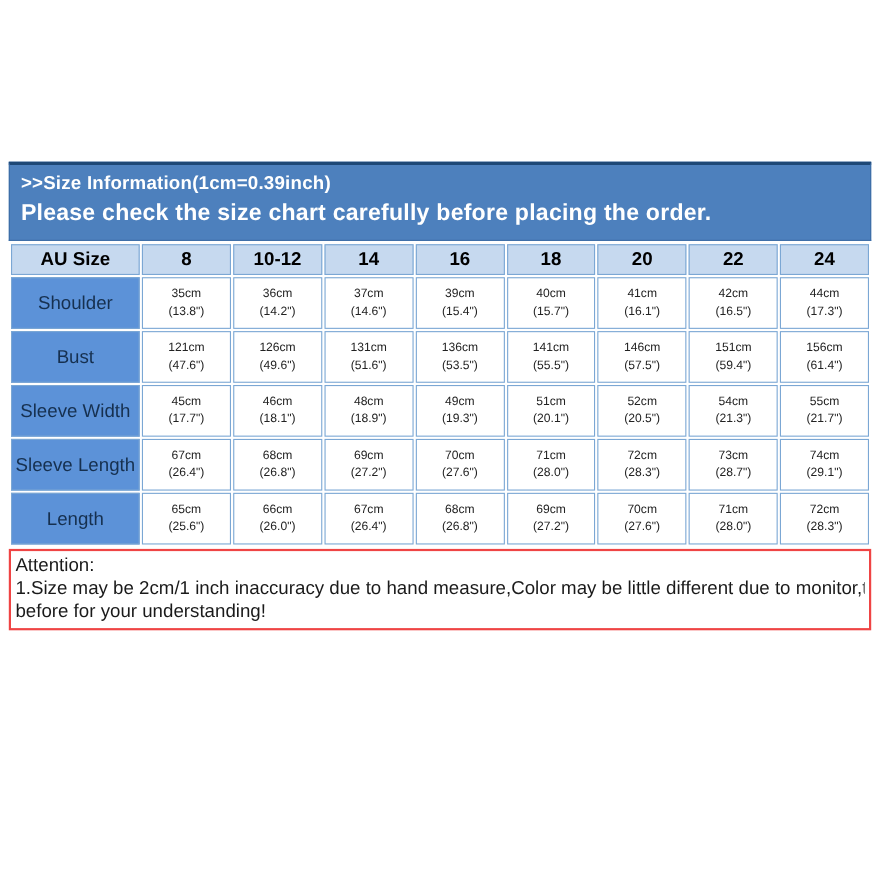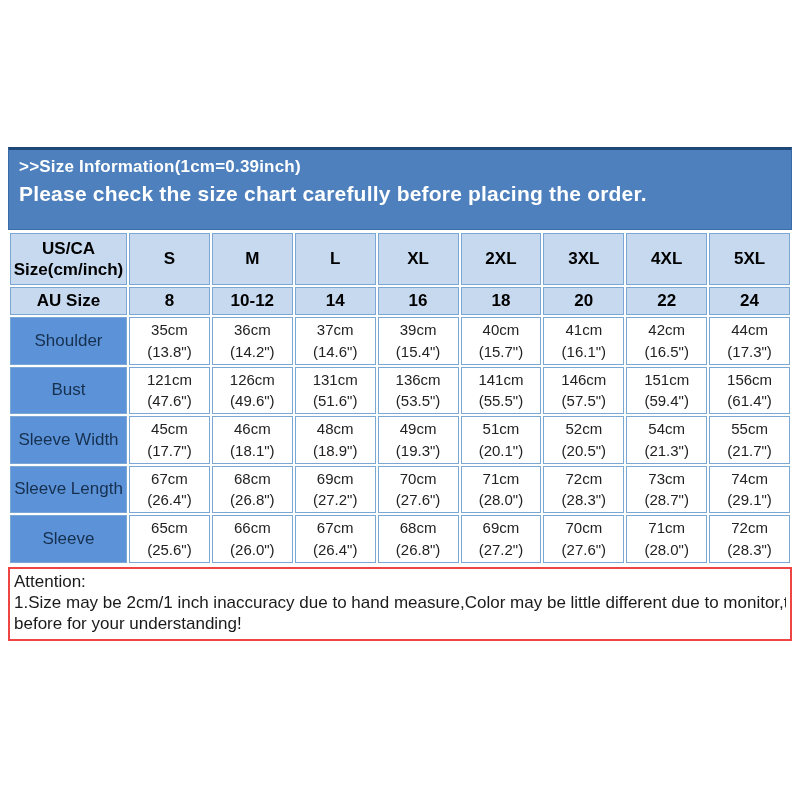--- a/index.html
+++ b/index.html
@@ -1,33 +1,33 @@
 <!DOCTYPE html>
 <html><head>
 <meta charset="utf-8">
 <style>
   html,body{margin:0;padding:0;background:#ffffff;}
   body{width:800px;height:800px;position:relative;font-family:"Liberation Sans",sans-serif;overflow:hidden;}
   .panel{position:absolute;left:8px;top:147px;width:784px;}
 
   
-  .header-bar{background:#4d80bd;border:1px solid #3c6ca6;border-top:3px solid #1e4876;padding:7px 10px 23px 10px;color:#ffffff;box-sizing:border-box;}
+  .header-bar{background:#4d80bd;border:1px solid #3c6ca6;border-top:3px solid #1e4876;padding:7px 10px 12px 10px;color:#ffffff;box-sizing:border-box;}
   .header-line1{font-size:17px;font-weight:bold;letter-spacing:0.2px;}
   .header-line2{font-size:21px;font-weight:bold;margin-top:5px;letter-spacing:0.2px;}
 
   
   table.size-table{width:100%;table-layout:fixed;border-collapse:separate;border-spacing:2px;margin-top:1px;}
   table.size-table col.c0{width:117px;}
   td{border:1px solid #7ba7d4;text-align:center;vertical-align:middle;overflow:hidden;}
   td.hc{background:#c6d9ef;color:#000000;font-weight:bold;font-size:17px;}
   tr.r-head td{height:48px;}
   td.corner div{line-height:1.25;}
   tr.r-simple td{height:24px;}
   td.lc{background:#5c92d8;color:#16304f;font-weight:normal;font-size:17px;}
-  td.mc{background:#ffffff;color:#222222;font-size:15px;}
+  td.mc{background:#ffffff;color:#222222;font-size:11px;}
   tr.r-measure td{height:43px;}
   td.mc div{line-height:1.45;}
 
   
   .attention{border:2px solid #ef4444;margin-top:2px;padding:2px 4px 5px 4px;box-sizing:border-box;color:#1a1a1a;font-size:17px;line-height:21px;}
   .attention div{white-space:nowrap;overflow:hidden;}
 </style>
 </head>
 <body>
 
@@ -44,34 +44,20 @@
         <col>
         <col>
         <col>
         <col>
         <col>
         <col>
         <col>
         <col>
       </colgroup>
     <tbody>
-    <tr class="r-head">
-      <td class="hc corner">
-        <div>US/CA</div>
-        <div>Size(cm/inch)</div>
-      </td>
-      <td class="hc">S</td>
-      <td class="hc">M</td>
-      <td class="hc">L</td>
-      <td class="hc">XL</td>
-      <td class="hc">2XL</td>
-      <td class="hc">3XL</td>
-      <td class="hc">4XL</td>
-      <td class="hc">5XL</td>
-    </tr>
     <tr class="r-simple">
       <td class="hc">AU Size</td>
       <td class="hc">8</td>
       <td class="hc">10-12</td>
       <td class="hc">14</td>
       <td class="hc">16</td>
       <td class="hc">18</td>
       <td class="hc">20</td>
       <td class="hc">22</td>
       <td class="hc">24</td>
@@ -210,21 +196,21 @@
       <td class="mc">
             <div>73cm</div>
             <div>(28.7")</div>
           </td>
       <td class="mc">
             <div>74cm</div>
             <div>(29.1")</div>
           </td>
     </tr>
     <tr class="r-measure">
-      <td class="lc">Sleeve</td>
+      <td class="lc">Length</td>
       <td class="mc">
             <div>65cm</div>
             <div>(25.6")</div>
           </td>
       <td class="mc">
             <div>66cm</div>
             <div>(26.0")</div>
           </td>
       <td class="mc">
             <div>67cm</div>

